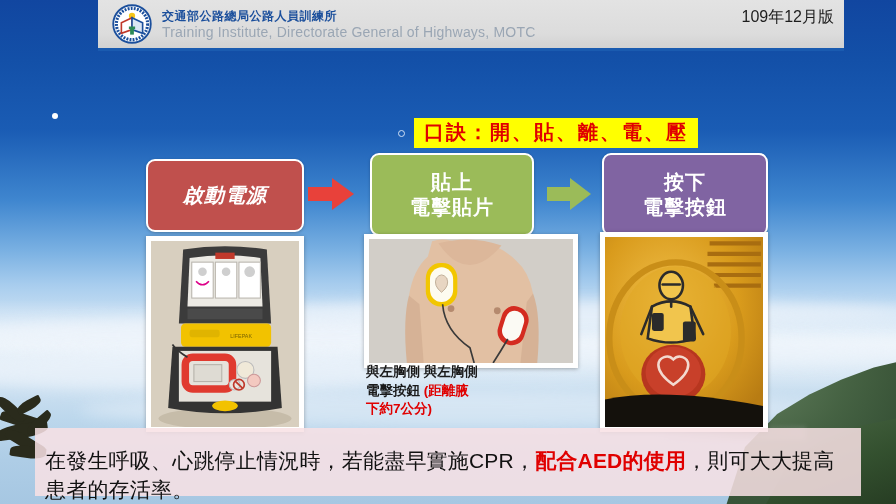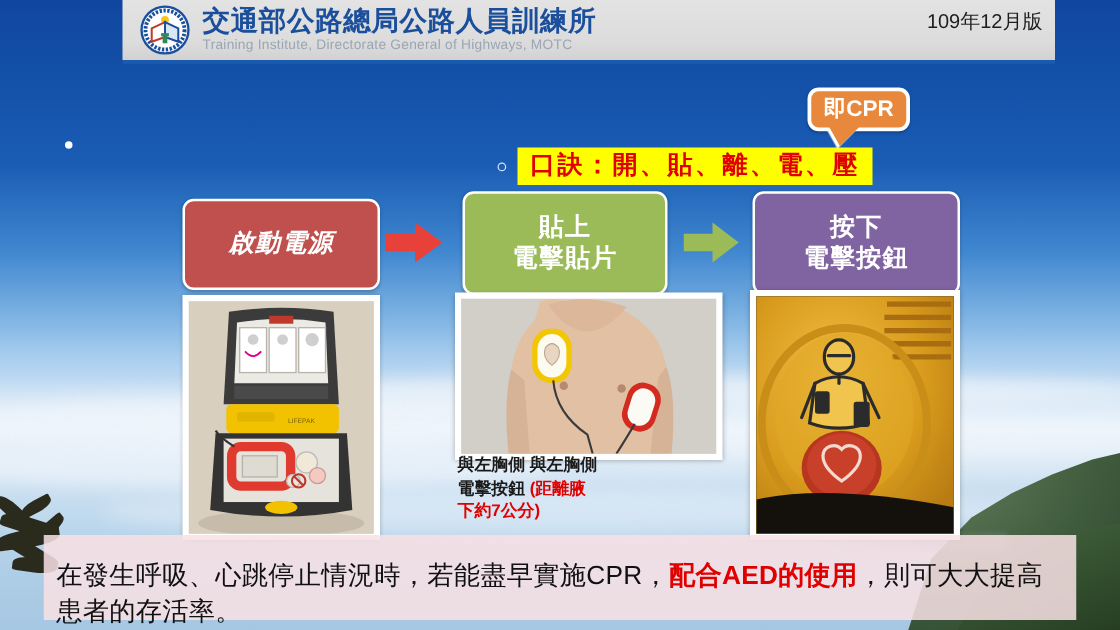--- a/index.html
+++ b/index.html
@@ -57,22 +57,22 @@
 
   
   .header-bar{
     position:absolute;left:98px;top:0;width:746px;height:48px;
     background:linear-gradient(to bottom,#e3e3e3,#dcdcdc 70%,#d2d2d2);
     display:flex;align-items:center;
   }
   .header-strip{position:absolute;left:98px;top:48px;width:746px;height:3px;background:#1a5bb0;}
   .logo{width:40px;height:40px;margin-left:14px;flex:0 0 auto;}
   .org-text{margin-left:10px;line-height:1;}
-  .org-zh{font-size:22px;font-weight:bold;color:#1b4f9c;letter-spacing:.5px;}
-  .org-en{font-size:11px;color:#9aa6b4;letter-spacing:.2px;margin-top:3px;}
+  .org-zh{font-size:12px;font-weight:bold;color:#1b4f9c;letter-spacing:.5px;}
+  .org-en{font-size:14px;color:#9aa6b4;letter-spacing:.2px;margin-top:3px;}
   .version{
     position:absolute;right:62px;top:7px;font-size:16px;color:#1d1d1d;
     font-family:"Liberation Sans",sans-serif;
   }
 
   
   .slide-title{
     position:absolute;left:52px;top:60px;font-size:23px;font-weight:bold;color:#ffff33;
     text-shadow:1px 1px 0 #0b3a78;letter-spacing:1px;
   }
@@ -188,24 +188,20 @@
   <div class="version">109年12月版</div>
 
   <div class="bullet-row">
     <span class="bullet-dot"></span>
   </div>
 
   <div class="mnemonic-wrap">
     <span class="mnemonic-marker"></span>
     <span class="mnemonic-box">口訣：開、貼、離、電、壓</span>
   </div>
-  <div class="callout">
-    <span>即CPR</span>
-    <span class="tail"></span>
-  </div>
 
   <div class="step-box step1">
     <span>啟動電源</span>
   </div>
   <div class="step-box step3">
     <span>按下</span>
     <span>電擊按鈕</span>
   </div>
   <div class="step-box step2">
     <span>貼上</span>

